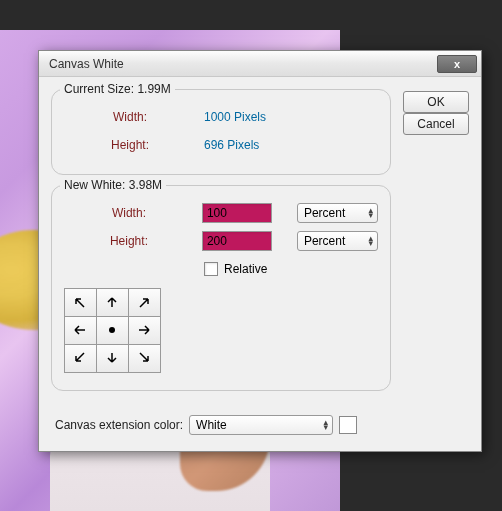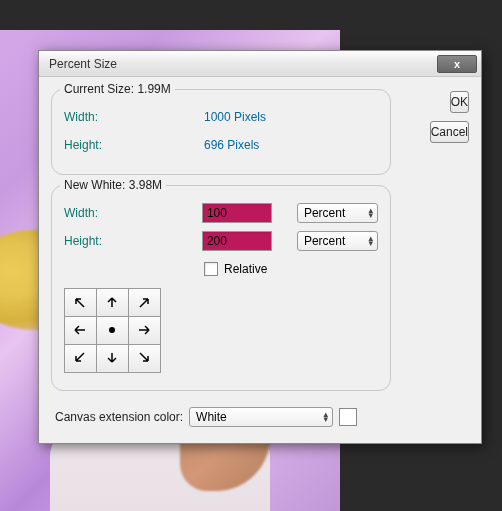--- a/index.html
+++ b/index.html
@@ -121,23 +121,23 @@
     color: #222;
   }
   .row {
     display: flex;
     align-items: center;
     margin: 6px 0;
     height: 22px;
   }
   .row .lbl {
     width: 140px;
-    text-align: left;
+    text-align: center;
     padding-right: 8px;
-    color: #0f766e;
+    color: #7f1d1d;
   }
   .row .val {
     color: #0369a1;
   }
   .row input[type=text] {
     width: 70px;
     height: 20px;
     border: 1px solid #999;
     padding: 0 4px;
     font-size: 12px;
@@ -194,22 +194,20 @@
     margin: -0.5px;
   }
   .anchor-cell svg { pointer-events: none; }
   .side-buttons {
     position: absolute;
     right: 12px;
     top: 14px;
     width: 66px;
     display: flex;
     flex-direction: column;
-    gap: 8px;
-    align-items: flex-end;
   }
   .btn {
     height: 22px;
     border: 1px solid #888;
     background: linear-gradient(180deg,#fcfcfc 0%,#e6e6e6 100%);
     border-radius: 3px;
     text-align: center;
     line-height: 20px;
     font-size: 12px;
     cursor: pointer;
@@ -220,42 +218,42 @@
     height: 18px;
     border: 1px solid #888;
     background: #fff;
     display: inline-block;
     margin-left: 6px;
     vertical-align: middle;
   }
   .ext-row {
     display: flex;
     align-items: center;
-    margin-top: 16px;
+    margin-top: 24px;
   }
   .ext-row .lbl2 {
     color: #222;
     padding-left: 4px;
   }
   .fs-current { width: 340px; }
   .fs-new { width: 340px; }
 </style>
 </head>
 <body>
 
 <div class="bg-image">
   <div class="bg-petal"></div>
   <div class="bg-flower"></div>
   <div class="bg-person"></div>
   <div class="bg-hair"></div>
 </div>
 
 <div class="dialog">
   <div class="titlebar">
-    <span class="title-text">Percent Size</span>
+    <span class="title-text">Canvas White</span>
     <div class="close-btn">x</div>
   </div>
 
   <div class="dialog-body">
     <div class="side-buttons">
       <div class="btn">OK</div>
       <div class="btn">Cancel</div>
     </div>
 
     <div class="fieldset fs-current">

